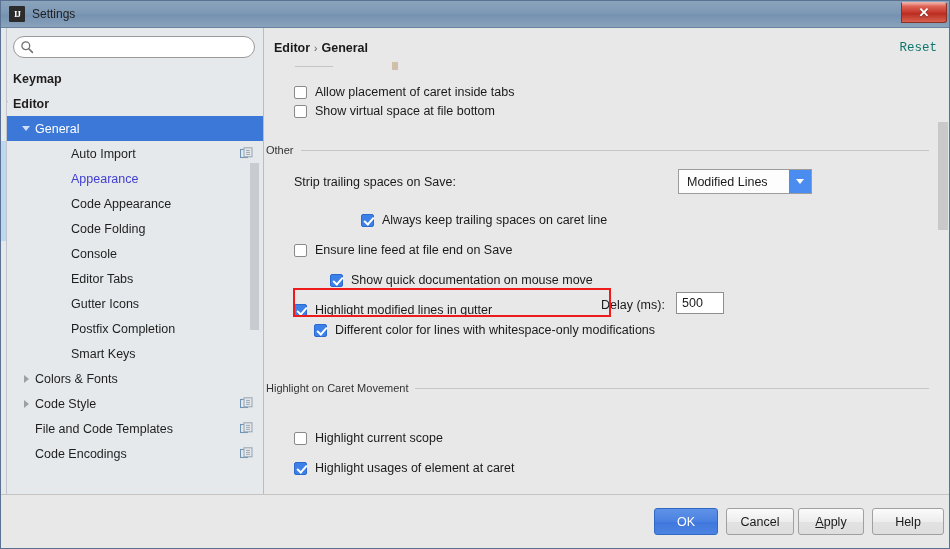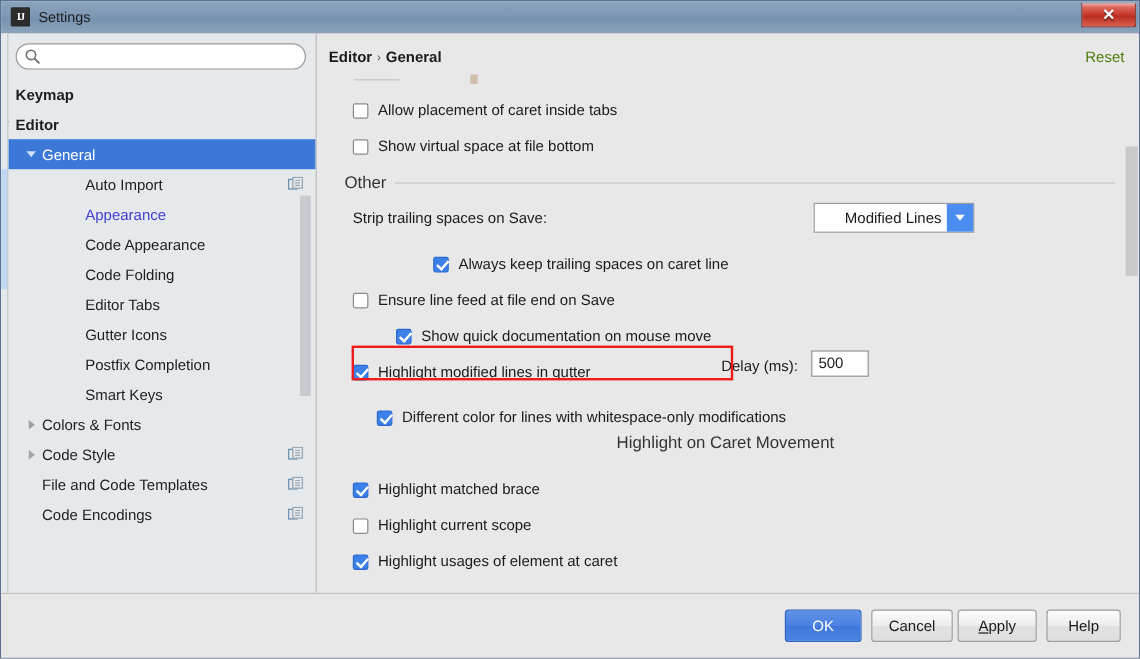--- a/index.html
+++ b/index.html
@@ -165,22 +165,22 @@
     background: #e8e8e8;
   }
   #breadcrumb {
     position: absolute; left: 9px; top: 13px;
     font-size: 12.5px; font-weight: bold; color: #1a1a1a;
     display: flex; align-items: center; gap: 4px;
   }
   #breadcrumb .sep { font-weight: normal; color: #555; font-size: 10px; }
   #reset-link {
     position: absolute; right: 12px; top: 13px;
-    font-size: 12.5px; color: #4d7c0f; cursor: pointer;
-    font-family: Liberation Sans, sans-serif;
+    font-size: 12.5px; color: #0f766e; cursor: pointer;
+    font-family: Liberation Mono, monospace;
   }
 
   #panel-body {
     position: absolute; left: 0; top: 32px;
     width: 684px; height: 434px;
     overflow: hidden;
   }
   #ghost-row {
     position: absolute; left: 30px; top: 0px;
     width: 210px; height: 14px;
@@ -227,43 +227,43 @@
     white-space: nowrap;
     font-family: "Liberation Sans", sans-serif;
   }
 
   .sect {
     position: absolute;
     display: flex; align-items: center;
     width: 100%;
   }
   .sect .sect-label {
-    font-size: 14px; color: #333;
-    padding-right: 7px; padding-left: 22px;
+    font-size: 11px; color: #333;
+    padding-right: 7px; padding-left: 1px;
     white-space: nowrap;
     font-family: "Liberation Sans", sans-serif;
   }
   .sect .sect-line {
     flex: 1; height: 1px; background: #c6c6c6;
   }
 
   #strip-label {
     position: absolute; left: 29px; top: 15px;
     font-size: 12.5px; color: #1a1a1a;
   }
   #combo {
     position: absolute; left: 413px; top: 9px;
     width: 134px; height: 25px;
     background: #fdfdfd;
     border: 1px solid #9c9c9c;
     display: flex; align-items: center;
     cursor: pointer;
   }
   #combo .cv {
-    flex: 1; padding-left: 25px;
+    flex: 1; padding-left: 8px;
     font-size: 12.5px; color: #1a1a1a;
     white-space: nowrap;
   }
   #combo .carrow {
     width: 22px; height: 23px;
     background: #4a8cf0;
     display: flex; align-items: center; justify-content: center;
   }
   #combo .carrow i {
     width: 0; height: 0;
@@ -322,21 +322,21 @@
     cursor: pointer;
   }
   .btn.primary {
     background: linear-gradient(180deg, #5f93e8 0%, #4a80e0 50%, #3f76dc 51%, #4c84e2 100%);
     border-color: #3168c4;
     color: #ffffff;
   }
   #btn-ok     { left: 653px; width: 64px; }
   #btn-cancel { left: 725px; width: 68px; }
   #btn-apply  { left: 797px; width: 66px; }
-  #btn-help   { left: 871px; width: 62px; }
+  #btn-help   { left: 871px; width: 72px; }
   .mnem { text-decoration: underline; }
 </style>
 </head>
 <body>
 
 <div id="window">
 
   <div id="titlebar">
     <div id="app-icon">IJ</div>
     <div id="title-text">Settings</div>
@@ -394,20 +394,24 @@
             <div class="twisty" style="margin-left: 46px;"></div>
             <span class="lbl">Appearance</span>
           </div>
           <div class="tree-row">
             <div class="twisty" style="margin-left: 46px;"></div>
             <span class="lbl">Code Appearance</span>
           </div>
           <div class="tree-row">
             <div class="twisty" style="margin-left: 46px;"></div>
             <span class="lbl">Code Folding</span>
+          </div>
+          <div class="tree-row">
+            <div class="twisty" style="margin-left: 46px;"></div>
+            <span class="lbl">Console</span>
           </div>
           <div class="tree-row">
             <div class="twisty" style="margin-left: 46px;"></div>
             <span class="lbl">Editor Tabs</span>
           </div>
           <div class="tree-row">
             <div class="twisty" style="margin-left: 46px;"></div>
             <span class="lbl">Gutter Icons</span>
           </div>
           <div class="tree-row">
@@ -475,21 +479,21 @@
       <div id="panel-body">
         <div id="ghost-row">
           <div class="gl"></div>
           <div class="gb"></div>
         </div>
 
       <div class="opt-row" style="left: 29px; top: 22px;">
             <span class="cb"></span>
             <span class="opt-label">Allow placement of caret inside tabs</span>
           </div>
-          <div class="opt-row" style="left: 29px; top: 52px;">
+          <div class="opt-row" style="left: 29px; top: 41px;">
             <span class="cb"></span>
             <span class="opt-label">Show virtual space at file bottom</span>
           </div>
           <div class="sect" style="top: 84px; left: 0px; width: 664px;">
             <span class="sect-label">Other</span>
             <div class="sect-line"></div>
           </div>
           <div style="position: absolute; left: 0px; top: 100px; width: 664px; height: 44px;">
             <div id="strip-label">Strip trailing spaces on Save:</div>
             <div id="combo">
@@ -508,34 +512,30 @@
             <span class="opt-label">Ensure line feed at file end on Save</span>
           </div>
           <div class="opt-row" style="left: 29px; top: 210px; margin-left: 36px;">
             <span class="cb checked"></span>
             <span class="opt-label">Show quick documentation on mouse move</span>
           </div>
           <div class="opt-row" style="left: 29px; top: 240px;">
             <span class="cb checked"></span>
             <span class="opt-label">Highlight modified lines in gutter</span>
           </div>
-          <div class="opt-row" style="left: 49px; top: 278px;">
+          <div class="opt-row" style="left: 49px; top: 260px;">
             <span class="cb checked"></span>
             <span class="opt-label">Different color for lines with whitespace-only modifications</span>
           </div>
           <div id="delay-label">Delay (ms):</div>
           <input id="delay-input" type="text" value="500" style="">
           <div id="red-highlight"></div>
-          <div class="sect" style="top: 300px; left: 0px; width: 664px; flex-direction: column;">
+          <div class="sect" style="top: 322px; left: 0px; width: 664px;">
             <span class="sect-label">Highlight on Caret Movement</span>
             <div class="sect-line"></div>
-          </div>
-          <div class="opt-row" style="left: 29px; top: 338px;">
-            <span class="cb checked"></span>
-            <span class="opt-label">Highlight matched brace</span>
           </div>
           <div class="opt-row" style="left: 29px; top: 368px;">
             <span class="cb"></span>
             <span class="opt-label">Highlight current scope</span>
           </div>
           <div class="opt-row" style="left: 29px; top: 398px;">
             <span class="cb checked"></span>
             <span class="opt-label">Highlight usages of element at caret</span>
           </div>
         </div>

